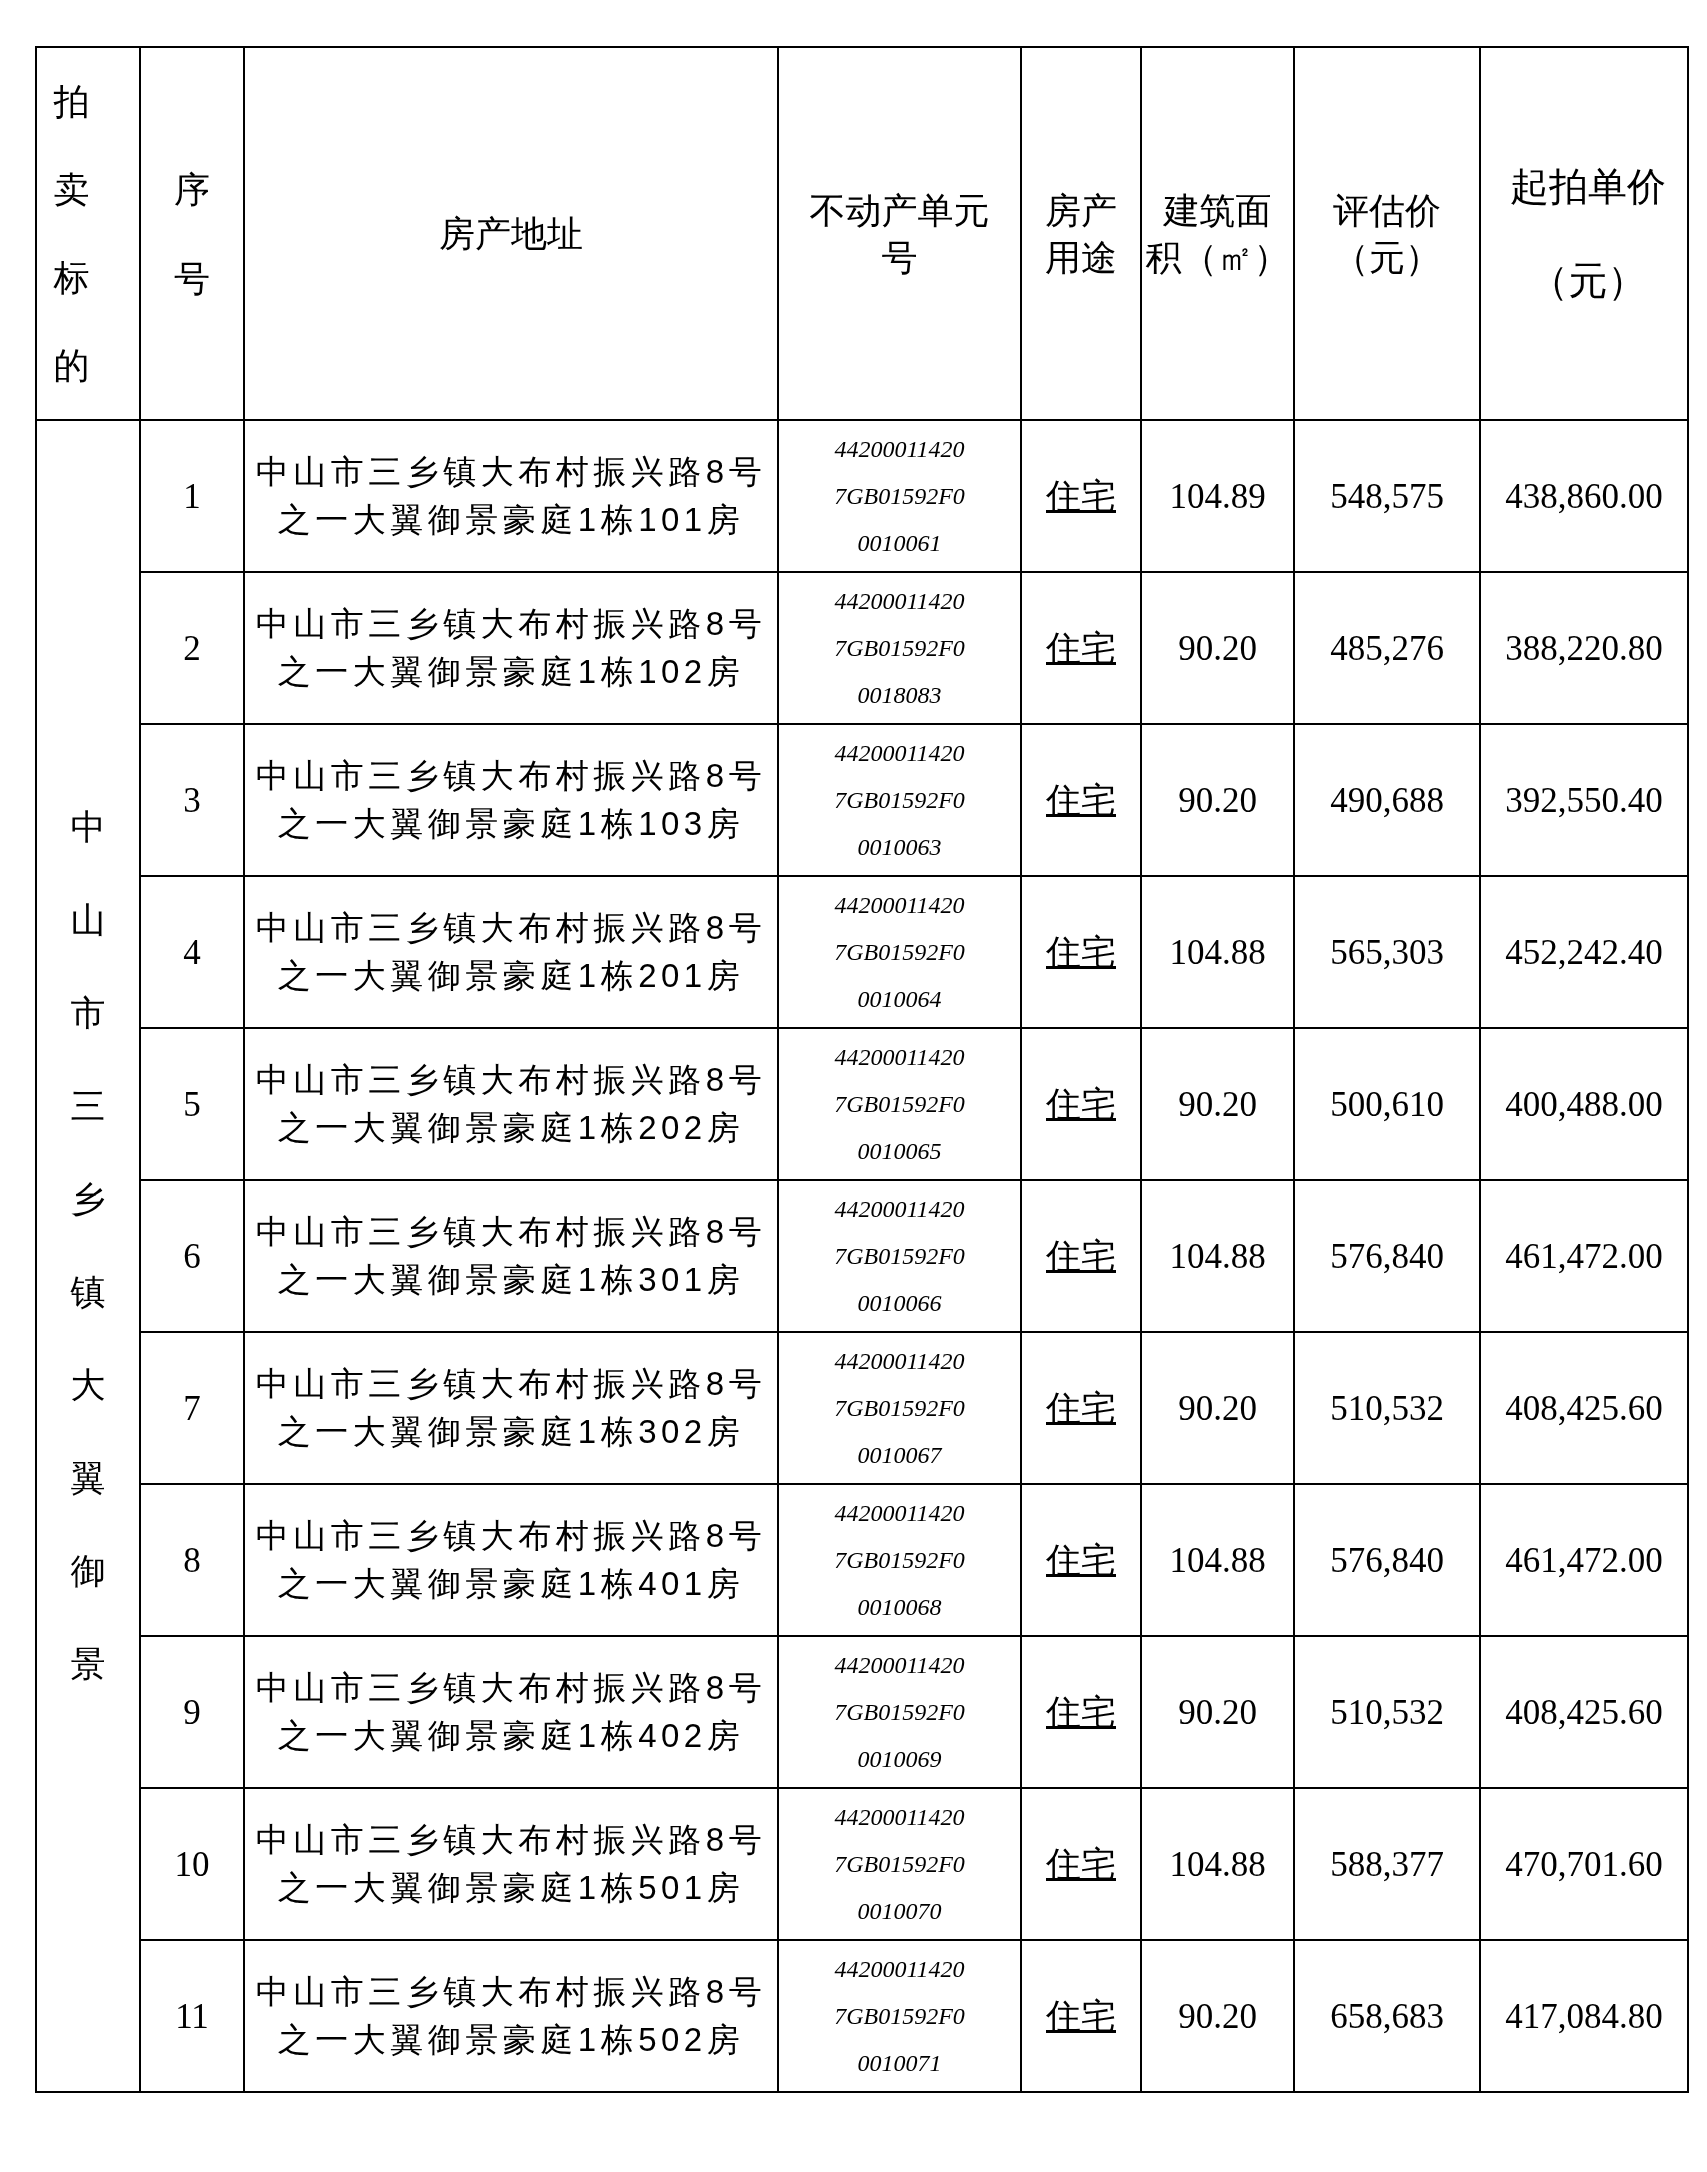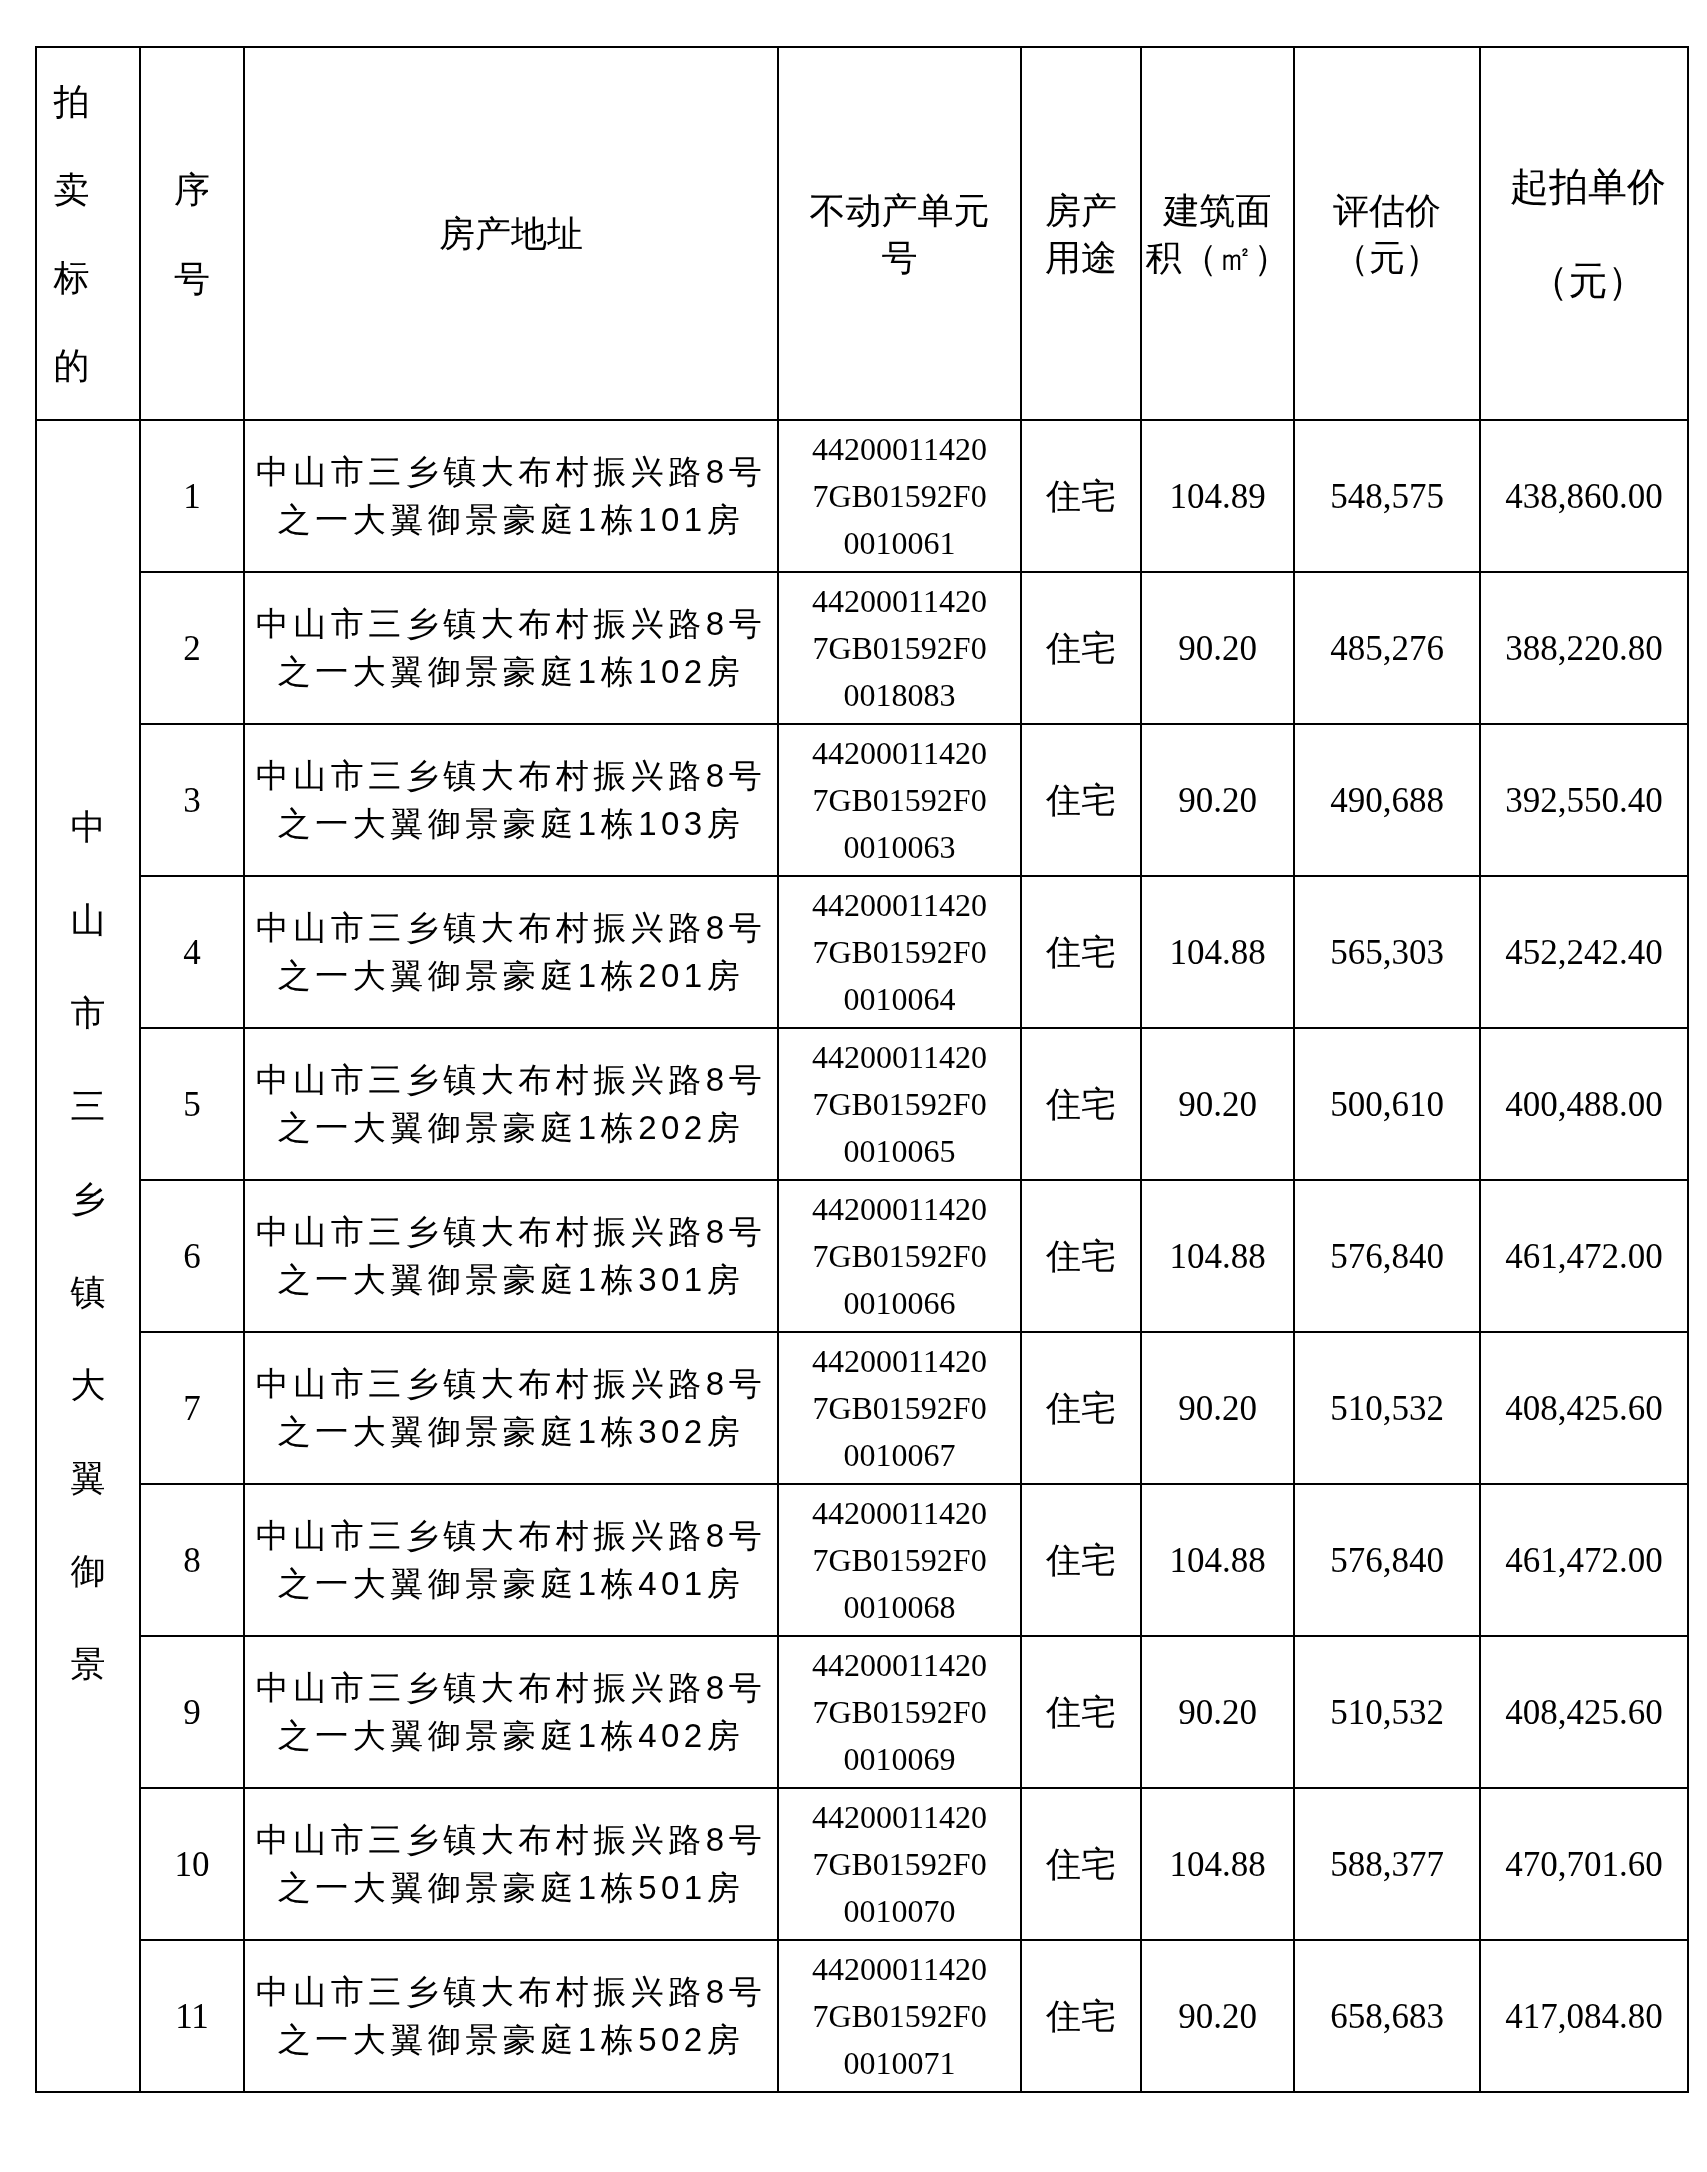--- a/index.html
+++ b/index.html
@@ -18,22 +18,22 @@
   }
   table.auction td {
     font-family: "Liberation Serif", "DejaVu Serif", serif; font-size: 35px; line-height: 47px;
     height: 150px;
   }
   .vstack { display: flex; flex-direction: column; align-items: center; justify-content: flex-start; }
   .hdr-label { display:flex; flex-direction:column; justify-content:space-around; height: 353px; align-items:flex-start; padding-left: 16.5px; }
   .hdr-seq { display:flex; flex-direction:column; align-items:center; gap: 42px; }
   .hdr-price { display:flex; flex-direction:column; align-items:center; gap: 47px; font-size: 39px; padding-left: 8px; }
   .addr { letter-spacing: 4.5px; font-family: Liberation Sans, sans-serif; font-size: 33px; line-height: 48px; }
-  .unit { font-family: "Liberation Serif", serif; font-size: 32px; line-height: 47px; }
-  .usage { font-family: "DejaVu Serif", serif; font-size: 33px; }
+  .unit { font-family: "Liberation Serif", serif; font-size: 24px; line-height: 47px; font-style: italic; }
+  .usage { font-family: "DejaVu Serif", serif; font-size: 33px; text-decoration: underline; }
   td.merged { vertical-align: bottom; }
   .merged-text {
     display: flex; flex-direction: column; align-items: center;
     gap: 42px; padding-bottom: 19.5px;
     font-family: "DejaVu Serif", serif; font-size: 35px; line-height: 51px;
   }
 </style>
 </head>
 <body>
 

